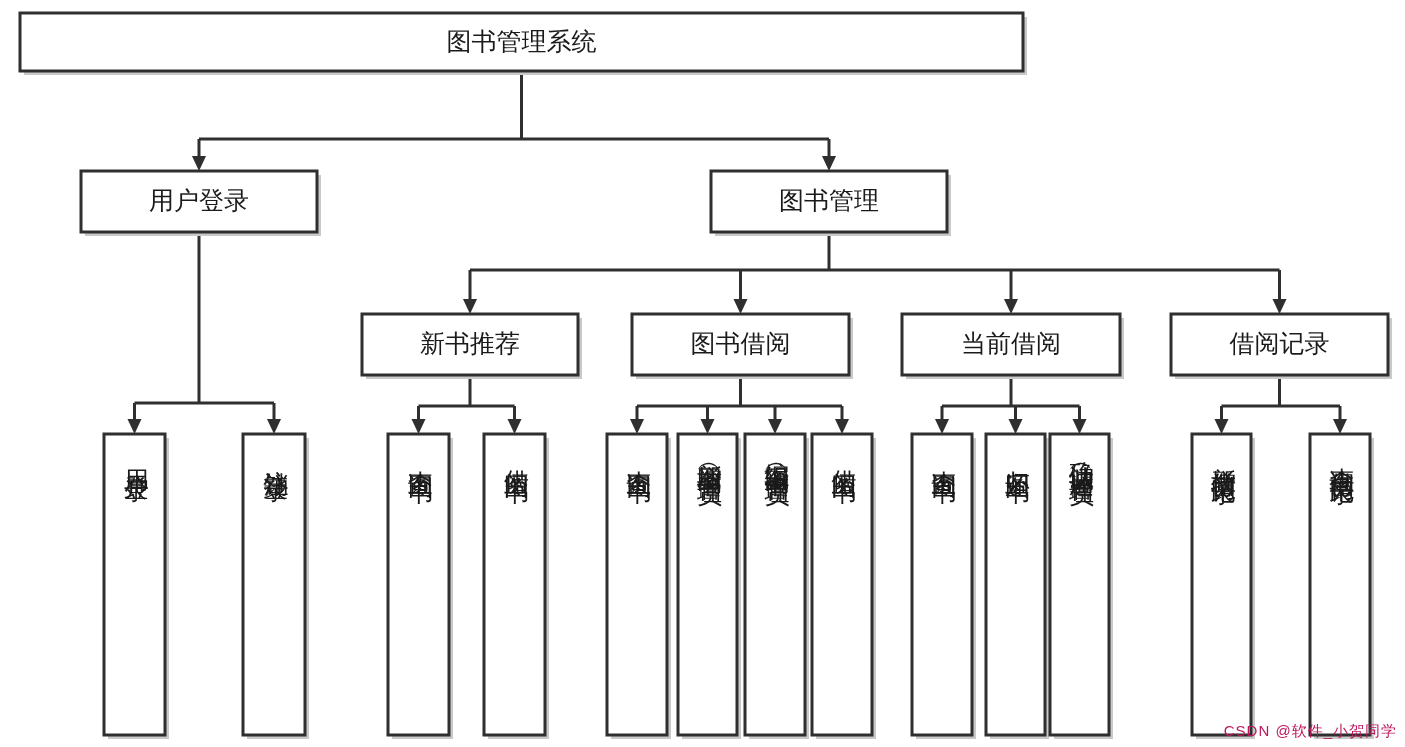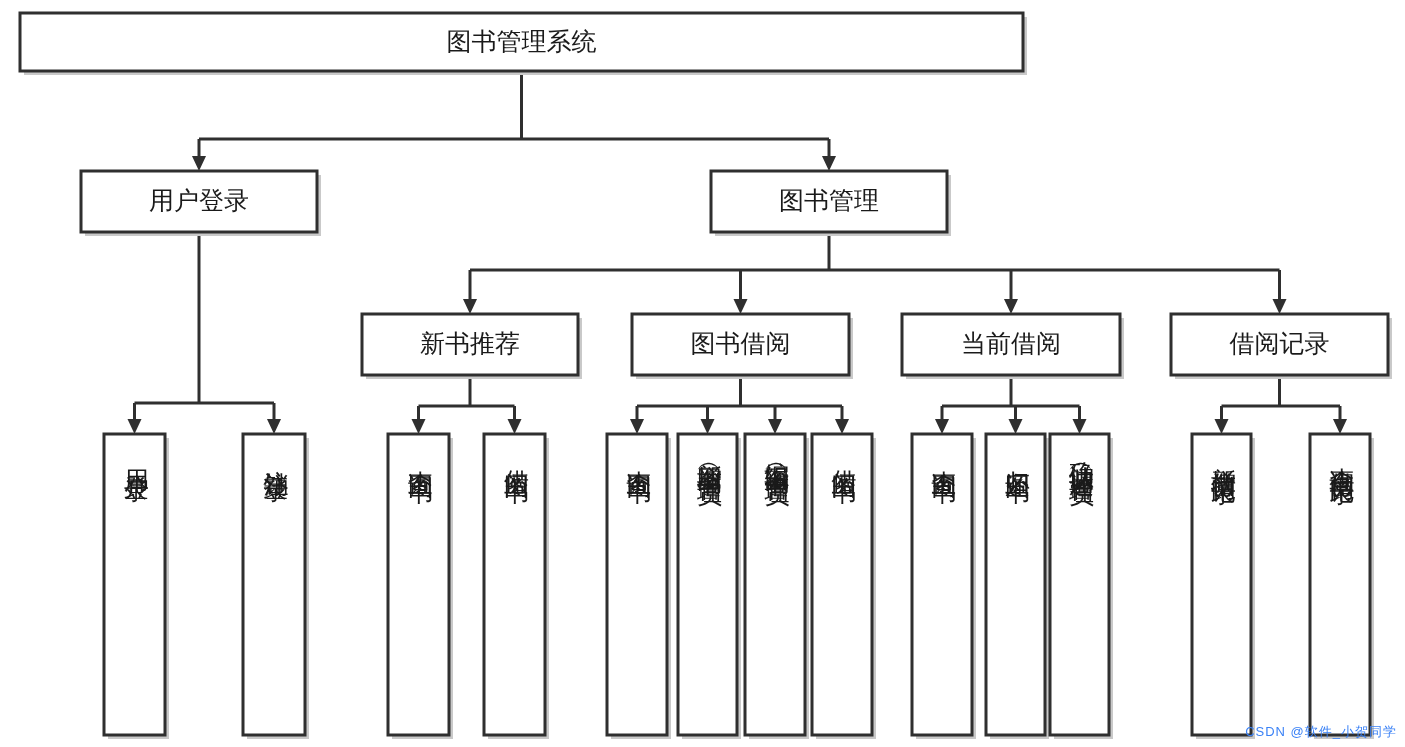--- a/index.html
+++ b/index.html
@@ -53,22 +53,22 @@
   }
   .arrow-head {
     fill: #2f2f2f;
     stroke: none;
   }
   .watermark {
     position: absolute;
     right: 8px;
     bottom: 6px;
     font-family: "Liberation Sans", sans-serif;
-    font-size: 13px;
-    color: #3b82f6;
+    font-size: 15px;
+    color: #be185d;
     letter-spacing: 1px;
     white-space: nowrap;
     pointer-events: none;
   }
 </style>
 </head>
 <body>
 
 <svg id="canvas" viewBox="0 0 1405 747">
   <defs>

